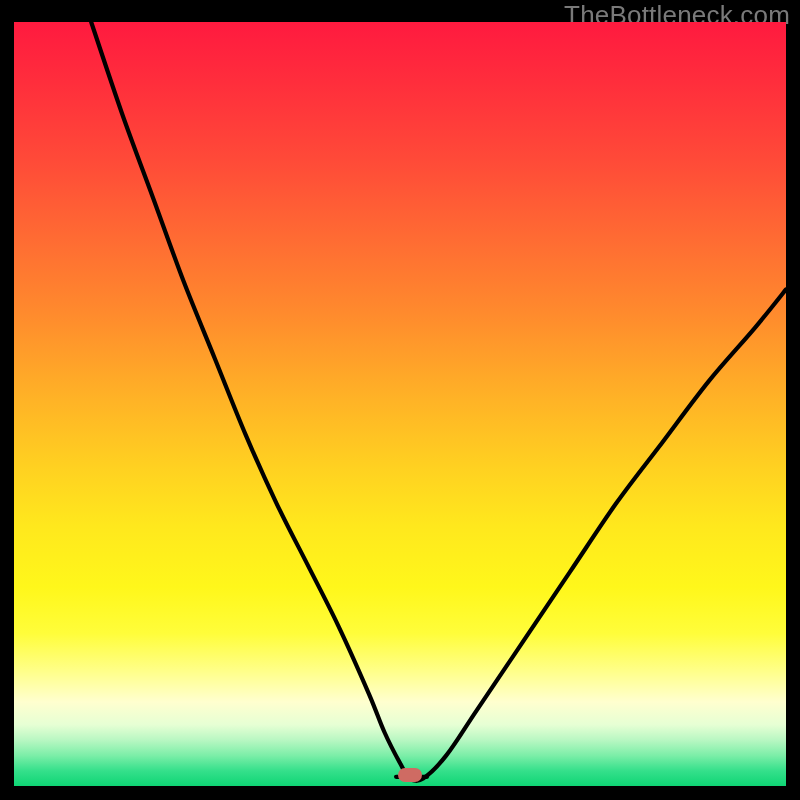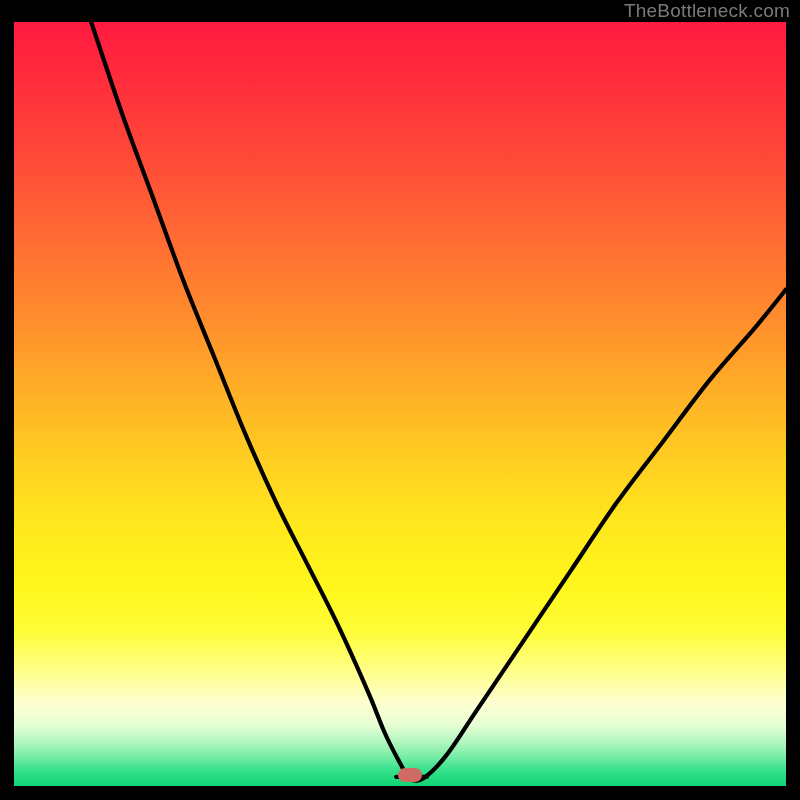--- a/index.html
+++ b/index.html
@@ -59,21 +59,21 @@
     width: 24px;
     height: 14px;
     border-radius: 7px;
     transform: translate(-50%, -50%);
   }
   .watermark {
     position: absolute;
     top: 0;
     right: 10px;
     color: #7a7a7a;
-    font-size: 19px;
+    font-size: 26px;
     font-weight: 400;
     letter-spacing: 0.2px;
     user-select: none;
   }
   svg.curve {
     position: absolute;
     left: 0;
     top: 0;
     width: 772px;
     height: 764px;

